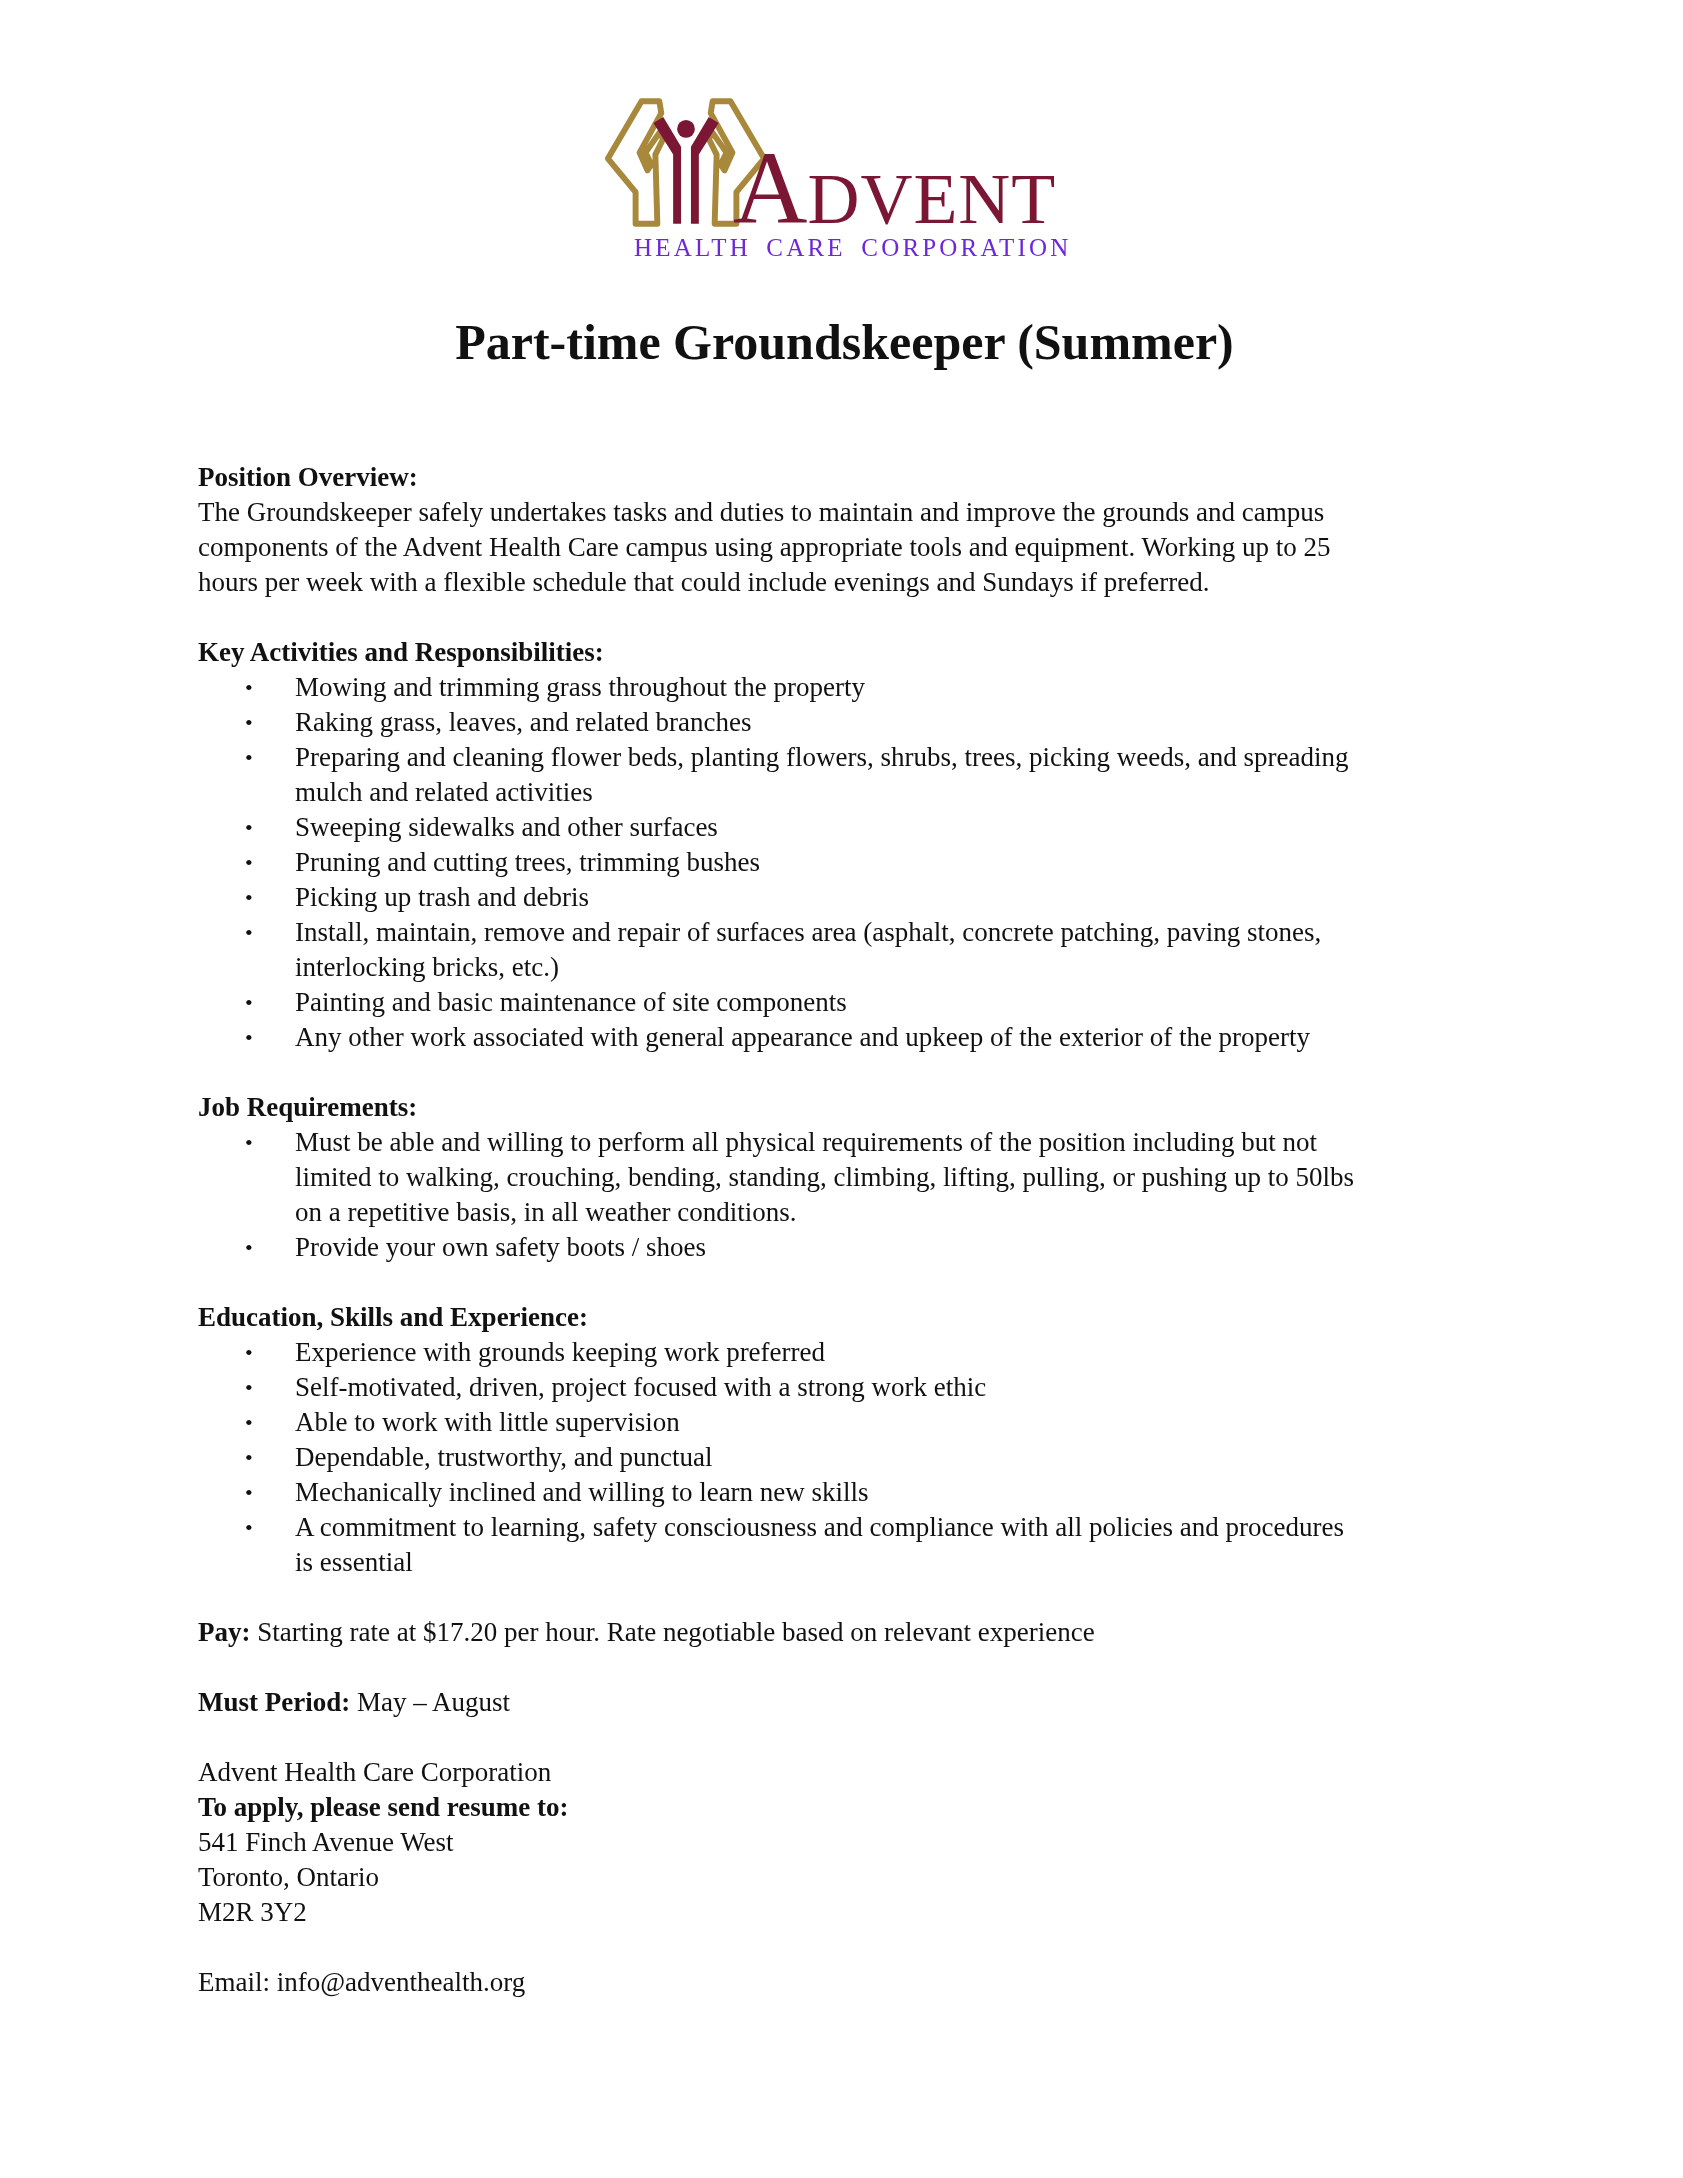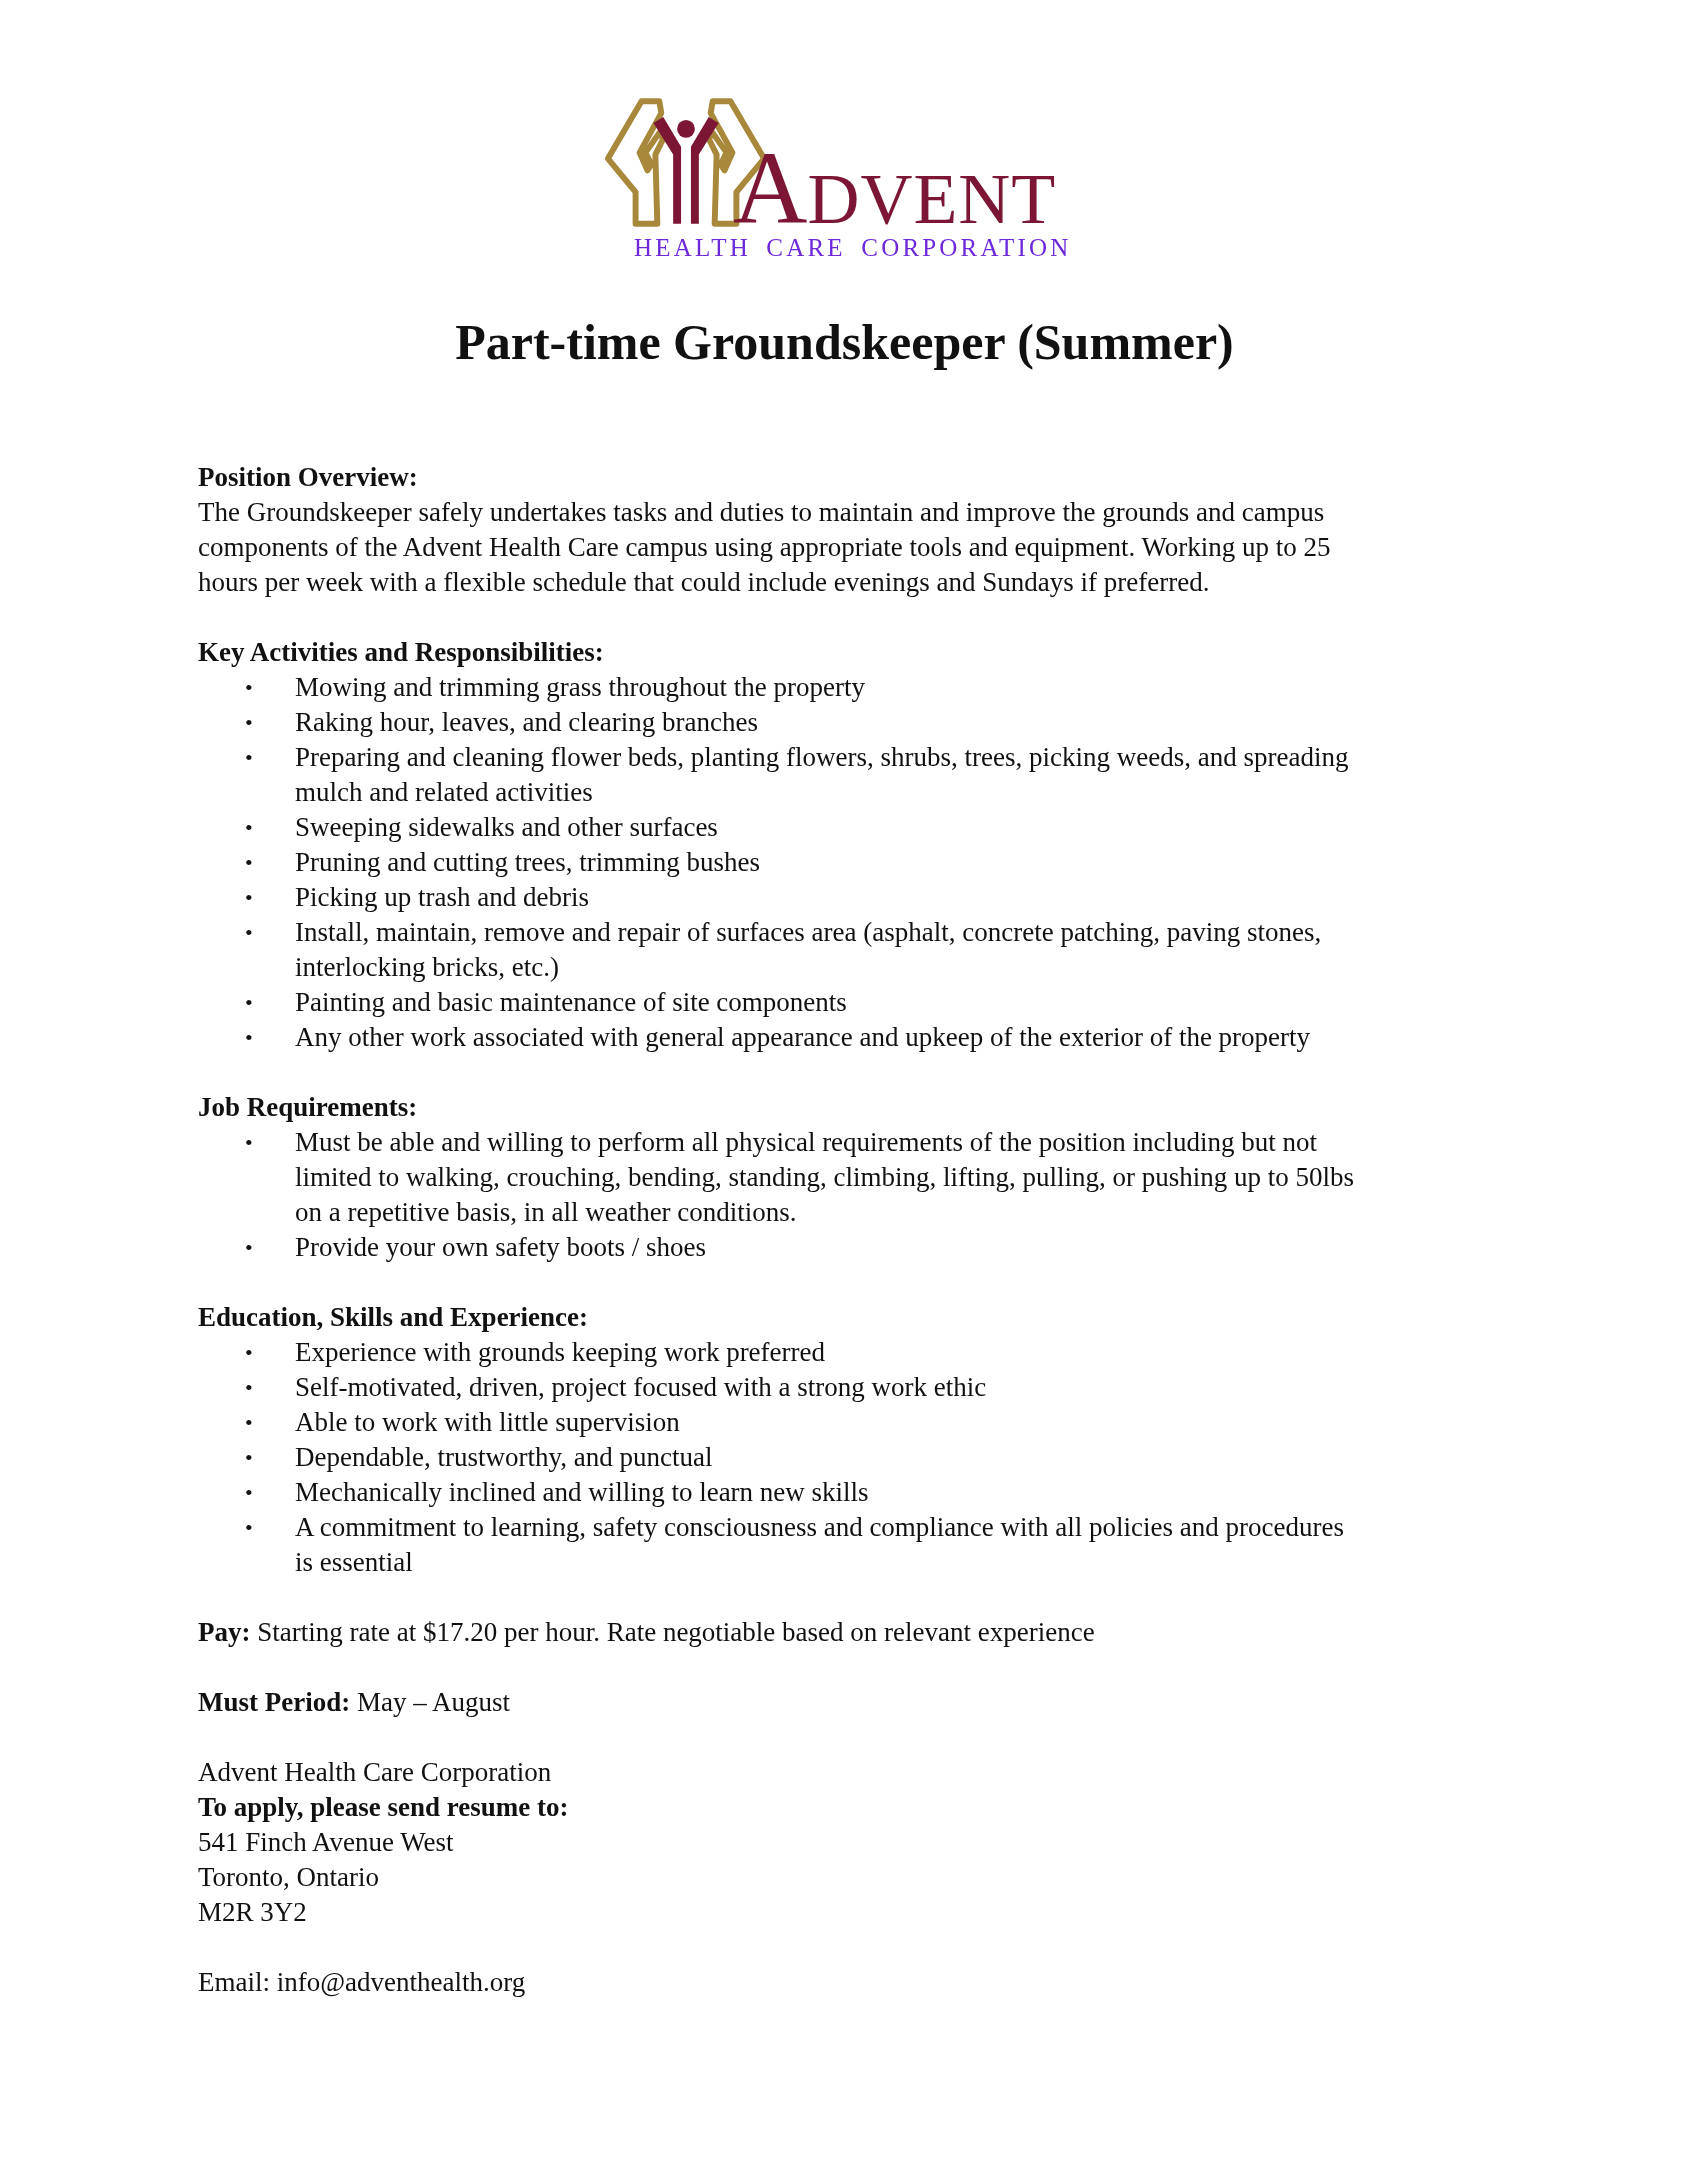--- a/index.html
+++ b/index.html
@@ -63,21 +63,21 @@
 
   <section>
     <div class="line h">Key Activities and Responsibilities:</div>
     <ul>
         <li>
           <span class="bullet">•</span>
           <div class="line">Mowing and trimming grass throughout the property</div>
         </li>
         <li>
           <span class="bullet">•</span>
-          <div class="line">Raking hour, leaves, and clearing branches</div>
+          <div class="line">Raking grass, leaves, and related branches</div>
         </li>
         <li>
           <span class="bullet">•</span>
           <div class="line">Preparing and cleaning flower beds, planting flowers, shrubs, trees, picking weeds, and spreading</div>
           <div class="line">mulch and related activities</div>
         </li>
         <li>
           <span class="bullet">•</span>
           <div class="line">Sweeping sidewalks and other surfaces</div>
         </li>

